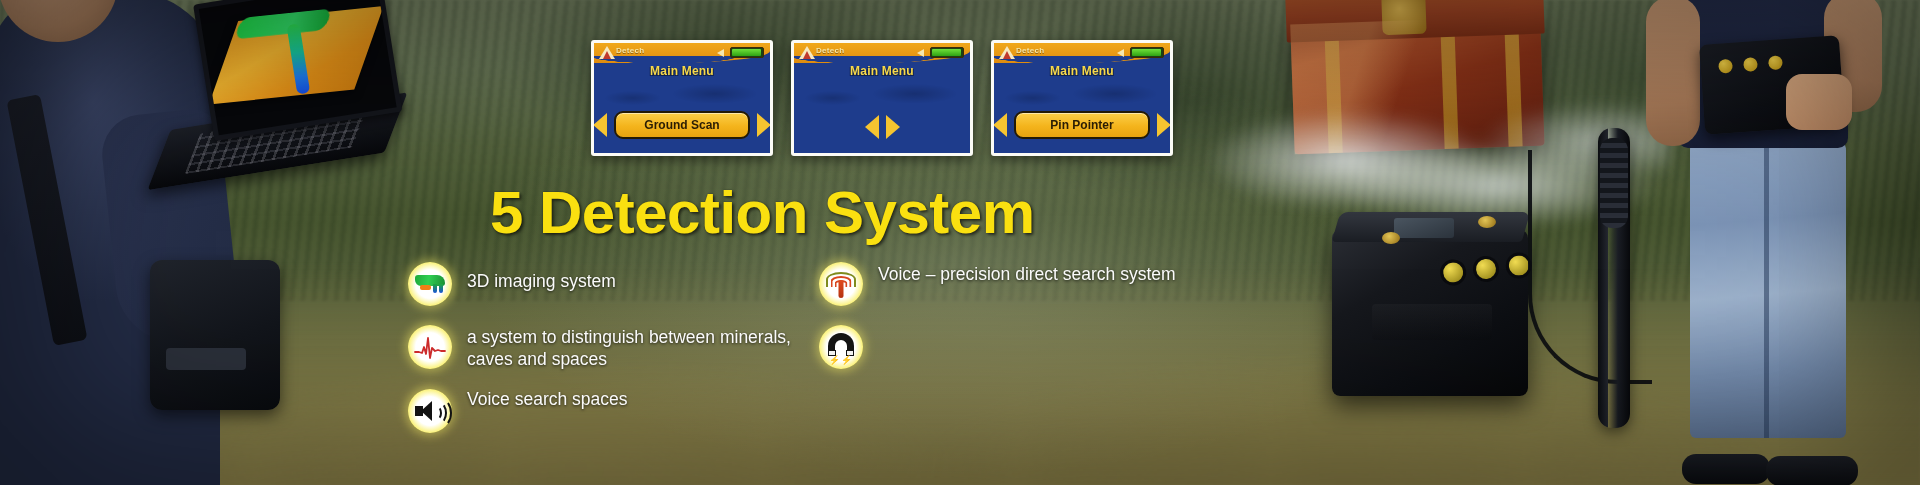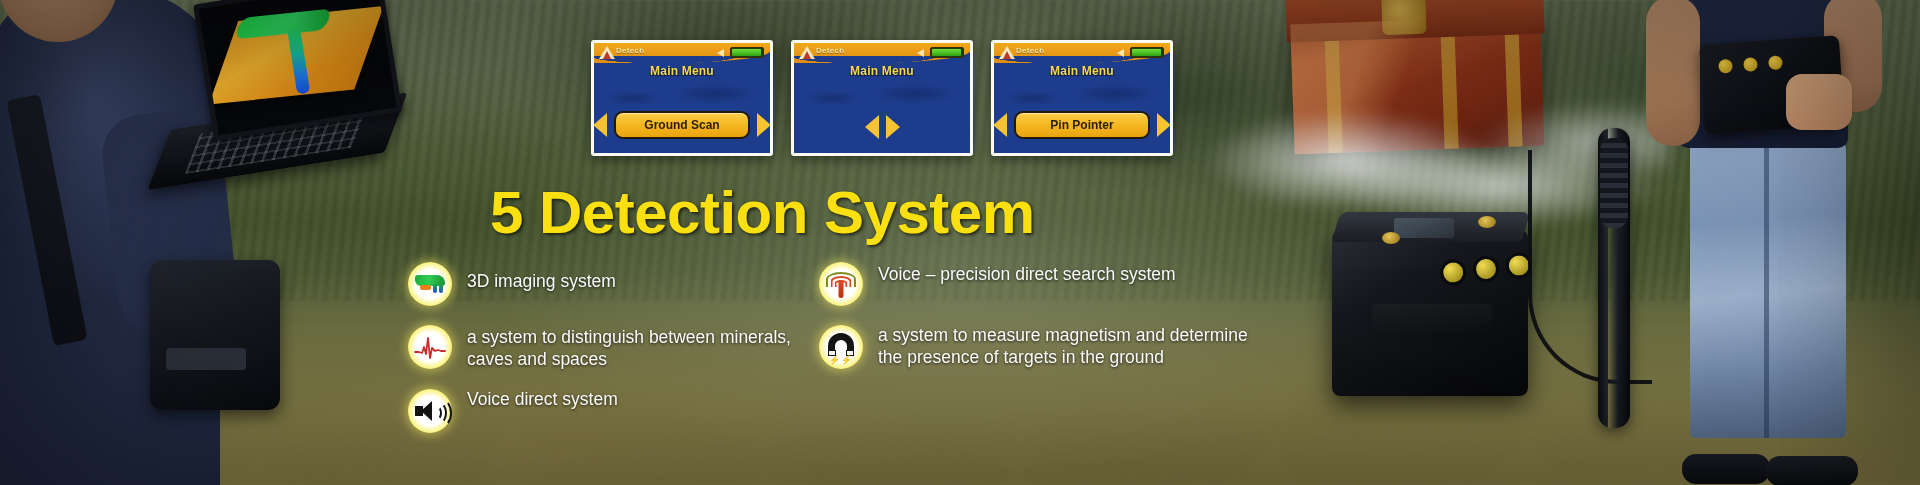--- a/index.html
+++ b/index.html
@@ -571,21 +571,21 @@
       <div class="feature three">
         <div class="f-ico">
           <div class="ic-spk">
             <div class="box"></div>
               <div class="horn"></div>
             <div class="arc a1"></div>
               <div class="arc a2"></div>
               <div class="arc a3"></div>
           </div>
         </div>
-        <div class="f-txt">Voice direct system</div>
+        <div class="f-txt">Voice search spaces</div>
       </div>
 
     </div>
 
     <div class="fcol right">
 
       <div class="feature two">
         <div class="f-ico">
           <div class="ic-target">
             <div class="ring r1"></div>
@@ -600,21 +600,20 @@
       <div class="feature three">
         <div class="f-ico">
           <div class="ic-mag">
             <div class="u"></div>
             <div class="pole p1"></div>
               <div class="pole p2"></div>
             <div class="bolt b1">⚡</div>
               <div class="bolt b2">⚡</div>
           </div>
         </div>
-        <div class="f-txt">a system to measure magnetism and determine the presence of targets in the ground</div>
       </div>
 
     </div>
 
   </div>
 
   <div class="vignette"></div>
 </div>
 
 </body></html>

